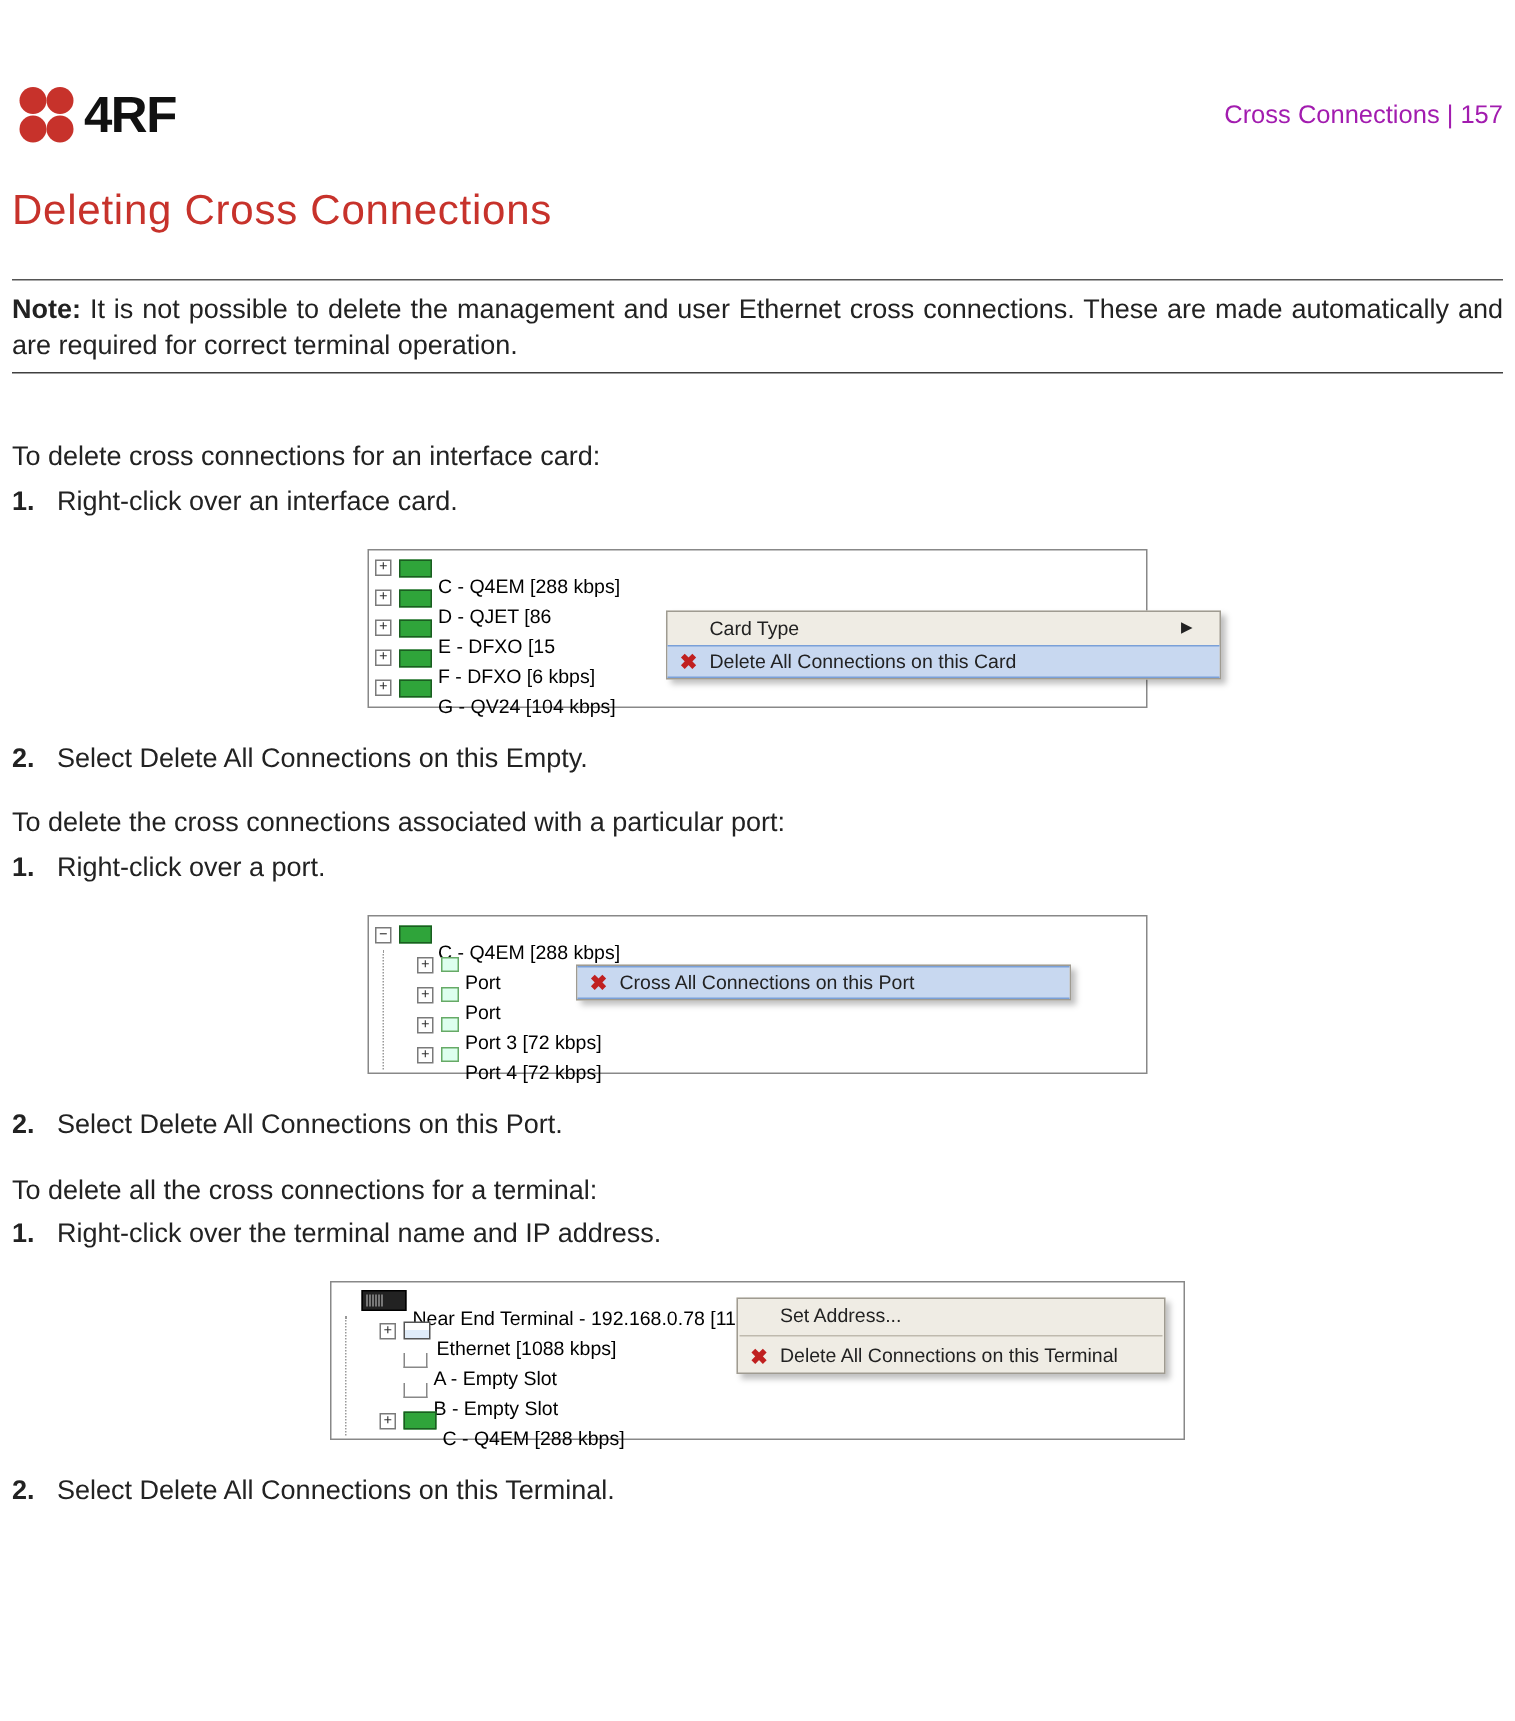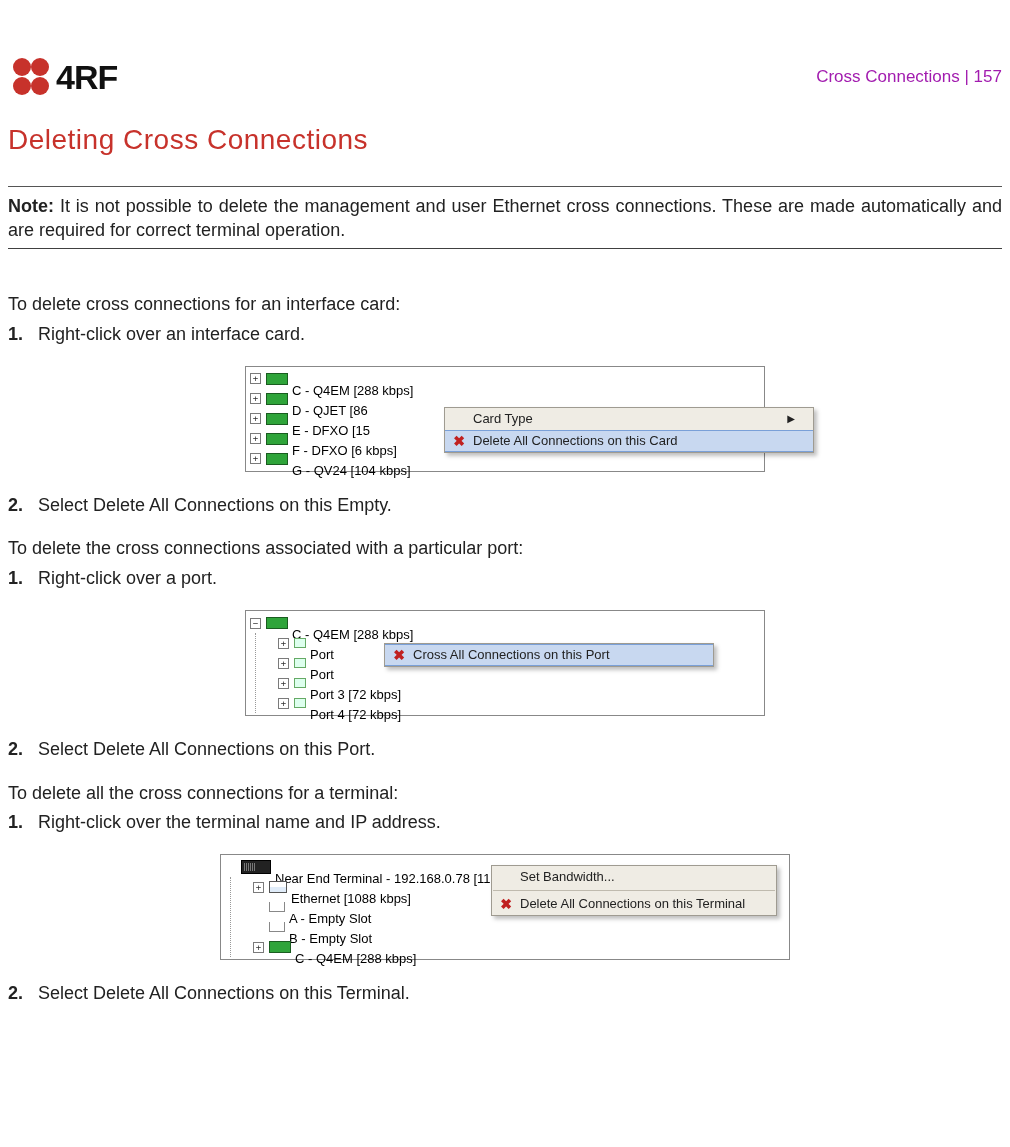--- a/index.html
+++ b/index.html
@@ -269,21 +269,21 @@
       <div class="tree-row">
         <span class="expander">+</span>
         <span class="card-icon"></span>
         <span class="tree-label">C - Q4EM [288 kbps]</span>
       </div>
     </div>
 
     <div class="ctx-menu">
       <div class="ctx-item">
         <span class="blank-icon"></span>
-        <span>Set Bandwidth...</span>
+        <span>Set Address...</span>
       </div>
       <div class="ctx-sep"></div>
       <div class="ctx-item">
         <span class="del-icon">✖</span>
         <span>Delete All Connections on this Terminal</span>
       </div>
     </div>
   </div>
 </div>
 

